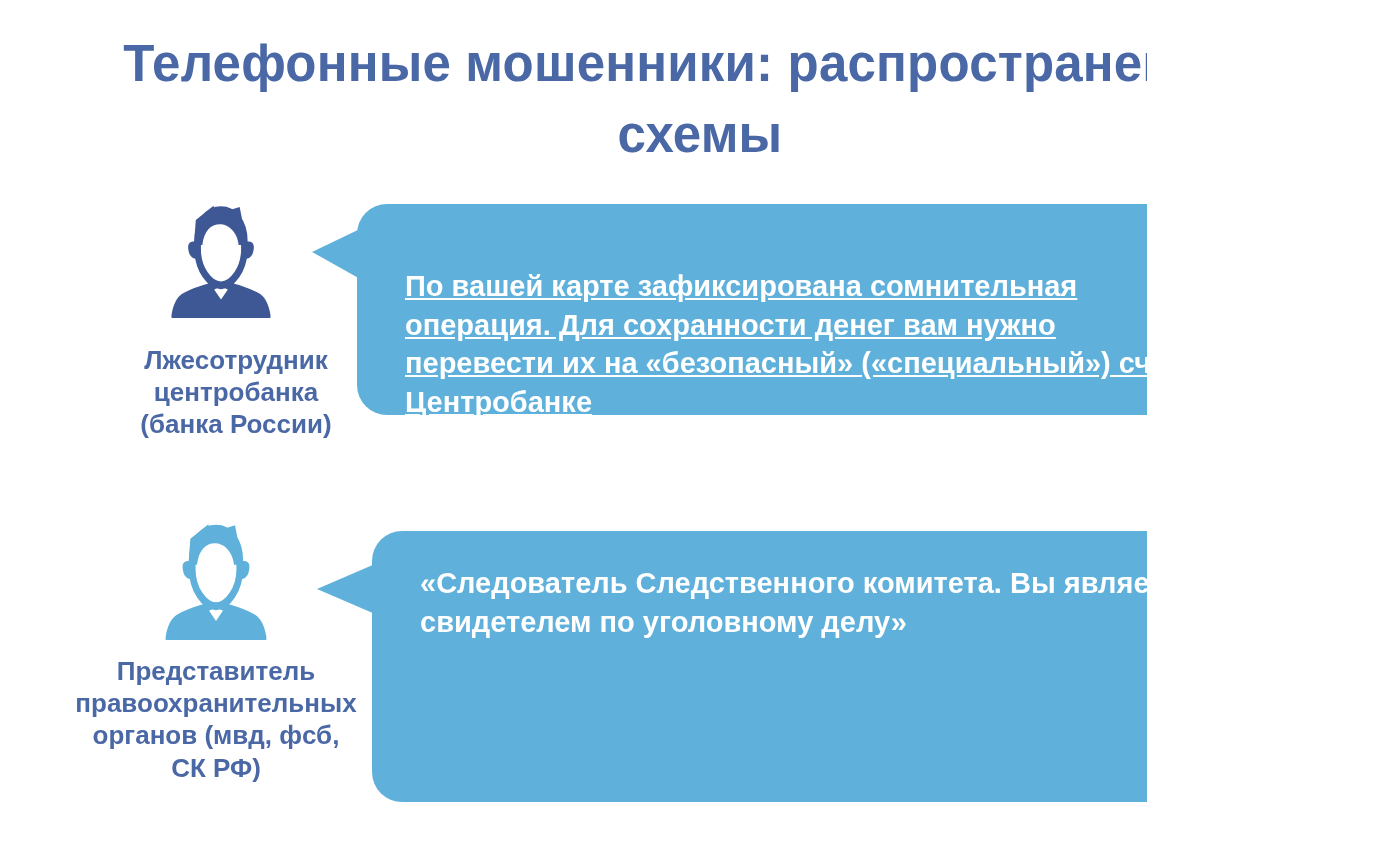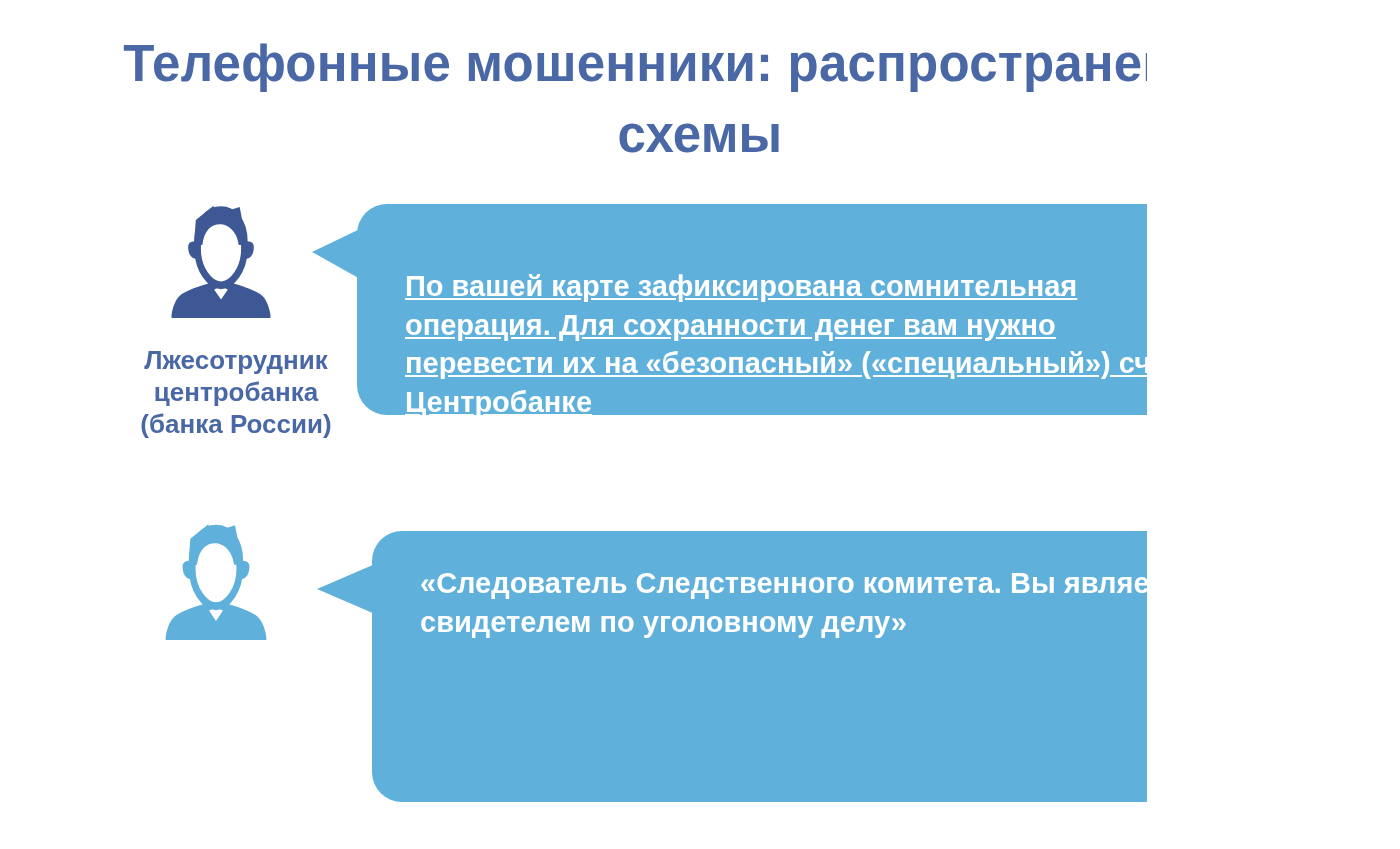--- a/index.html
+++ b/index.html
@@ -115,20 +115,21 @@
       <path d="M35 42 C27 41 24 43 25 49 C26 55 29 58 36 58 Z" fill="currentColor"></path>
       <path d="M85 42 C93 41 96 43 95 49 C94 55 91 58 84 58 Z" fill="currentColor"></path>
       <path d="M60 13 C74 13 85 24 85 41 L85 49 C85 67 72 82 60 82 C48 82 35 67 35 49 L35 41 C35 24 46 13 60 13 Z" fill="#ffffff" stroke="currentColor" stroke-width="7"></path>
       <path d="M31 45 L33 22 L52 9 L54 17 L80 10 L88 45 L79 45 C77 31 66 26 59 26 C49 26 42 32 40 45 Z" fill="currentColor"></path>
       <path d="M46 76 L46 89 L57 84 Z" fill="currentColor"></path>
       <path d="M74 76 L74 89 L63 84 Z" fill="currentColor"></path>
       <path d="M7 109 C9 99 13 93 18 90 C30 84 43 81 48 80 L60 95 L72 80 C77 81 90 84 102 90 C107 93 111 99 113 109 L113 112 L7 112 Z" fill="currentColor"></path>
     </svg>
   </span>
 
+  <div class="actor-label row2">Представитель правоохранительных органов (мвд, фсб, СК РФ)</div>
 
   <div class="bubble-tail row2"></div>
 
   <div class="bubble row2">
     <p>«Следователь Следственного комитета. Вы являетесь свидетелем по уголовному делу»</p>
   </div>
 
 </div>
 
 </body></html>

